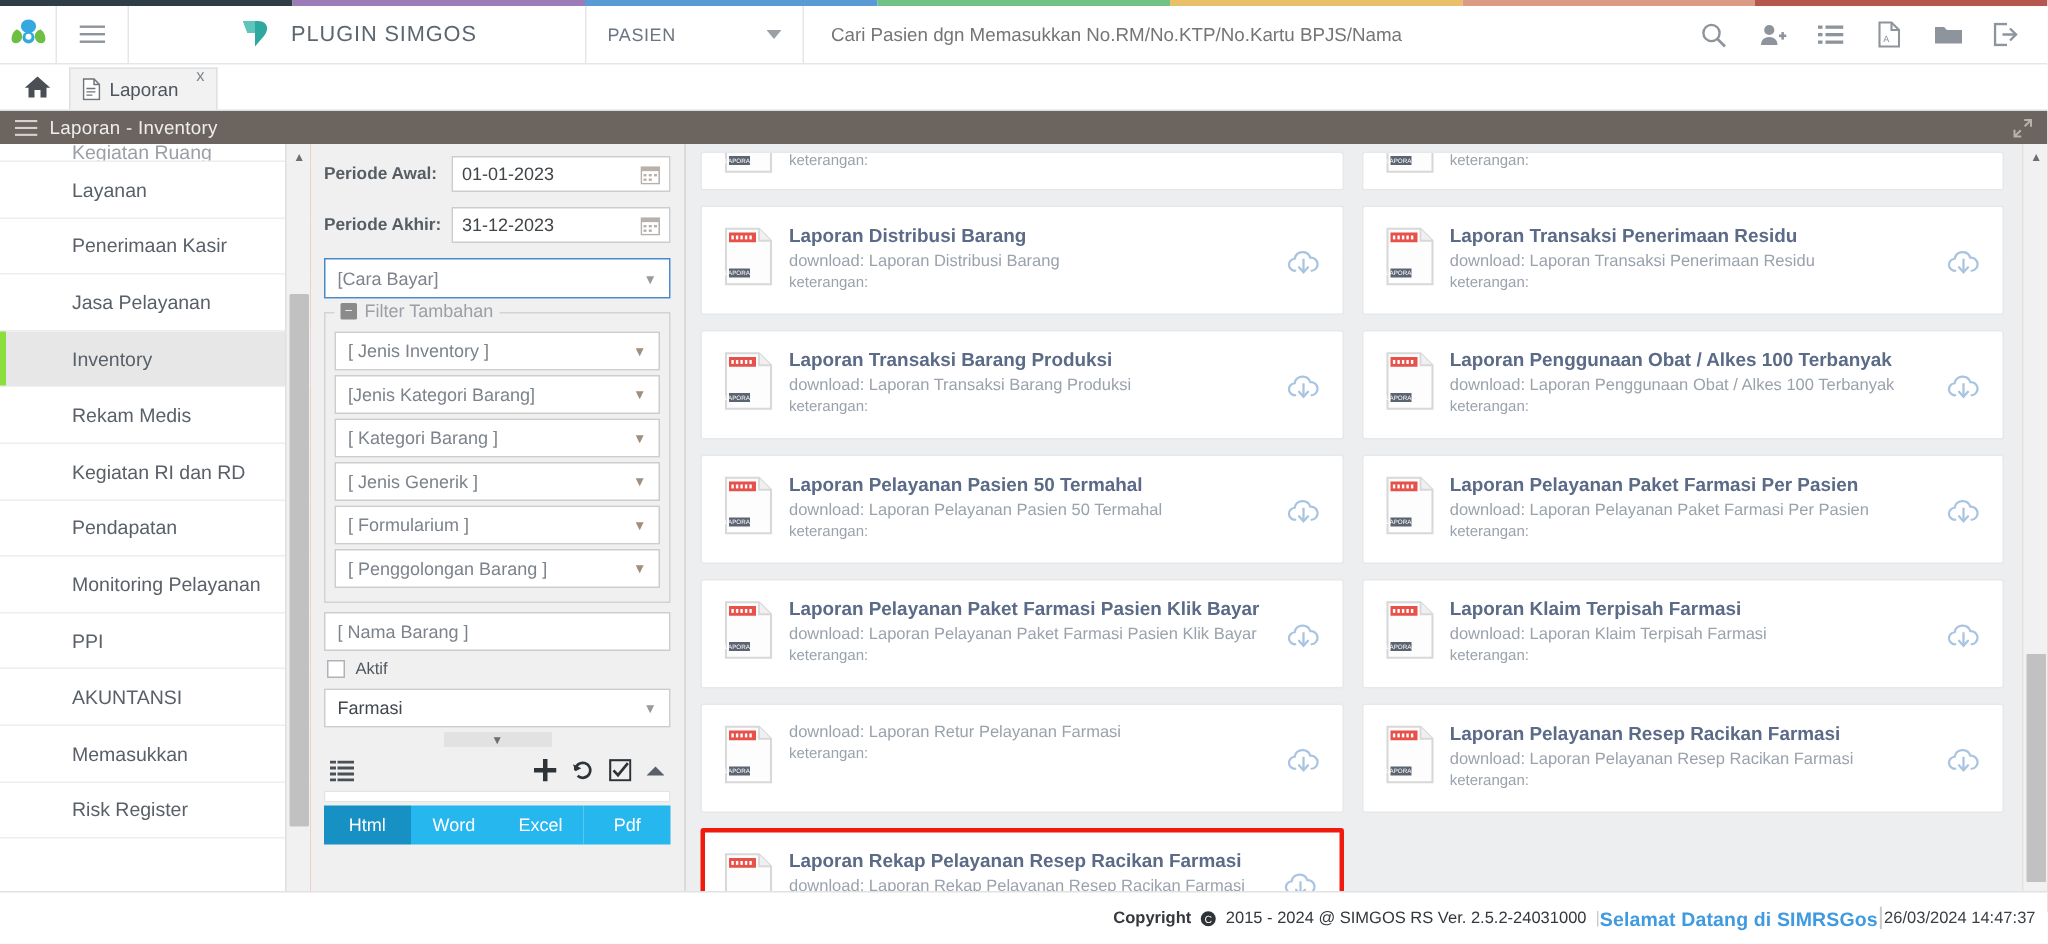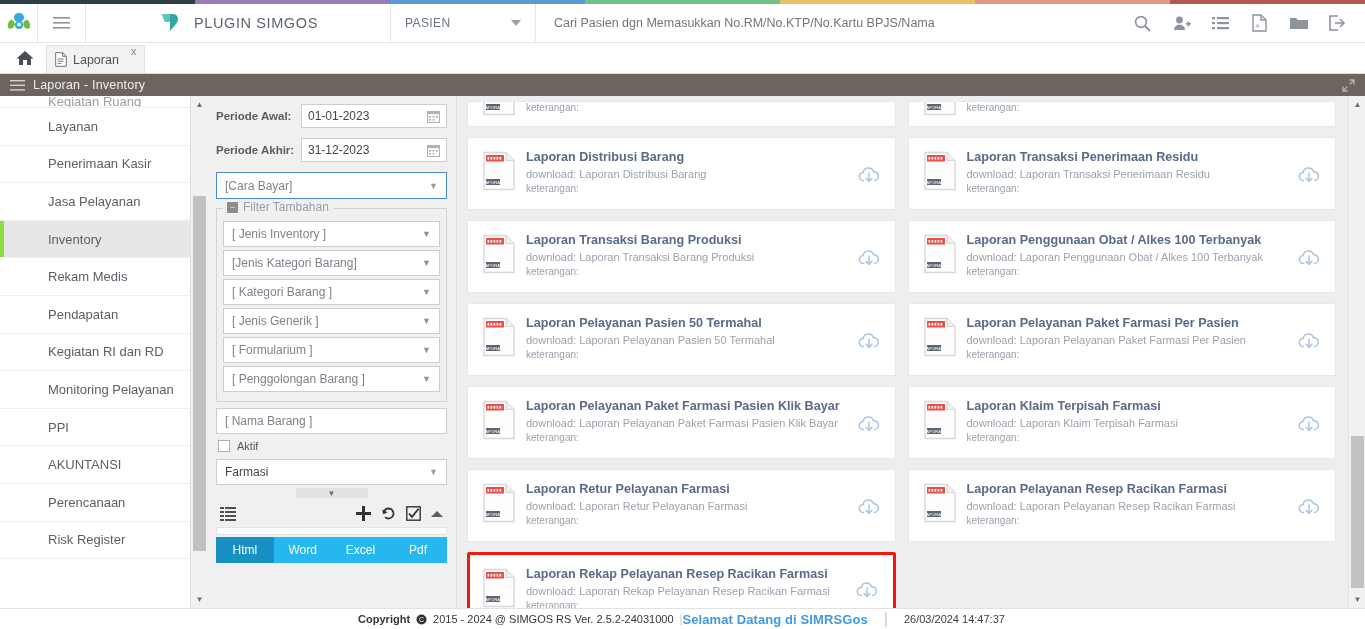--- a/index.html
+++ b/index.html
@@ -231,29 +231,29 @@
     position: absolute; right: 0; top: 0; bottom: 0; width: 17px;
     background: #f1f1f1; border-left: 1px solid #e3e3e3;
   }
   #main-thumb {
     position: absolute; left: 2px; width: 13px; bottom: 20px; height: 152px;
     background: #c1c1c1; cursor: pointer;
   }
 
   
   #footer {
-    position: absolute; left: 0; right: 0; bottom: 0; height: 21px;
+    position: absolute; left: 0; right: 0; bottom: 0; height: 35px;
     background: #ffffff; border-top: 1px solid #e2e2e2;
-    display: flex; align-items: center; justify-content: center;
+    display: flex; align-items: center; justify-content: flex-end;
     padding: 0 8px 0 6px;
   }
   #footer-left { display: flex; align-items: center; gap: 6px; font-size: 11px; color: #33383d; }
   #footer-left b { font-weight: bold; }
   #footer-divider { color: #c9c9c9; }
-  #footer-right { display: flex; align-items: center; gap: 16px; }
+  #footer-right { display: flex; align-items: center; gap: 0; }
   #welcome-text { font-size: 13px; font-weight: bold; color: #3f9ae0; letter-spacing: .1px; }
   #footer-time { font-size: 11px; color: #3a3f44; }
 </style>
 </head>
 <body>
 
 <div id="color-strip">
     <span style="background: rgb(47, 61, 68);"></span>
     <span style="background: rgb(155, 124, 184);"></span>
     <span style="background: rgb(91, 155, 213);"></span>
@@ -401,36 +401,36 @@
         <div class="side-item">
           <span>Jasa Pelayanan</span>
         </div>
         <div class="side-item active">
           <span>Inventory</span>
         </div>
         <div class="side-item">
           <span>Rekam Medis</span>
         </div>
         <div class="side-item">
+          <span>Kegiatan RI dan RD</span>
+        </div>
+        <div class="side-item">
           <span>Pendapatan</span>
         </div>
         <div class="side-item">
-          <span>Kegiatan RI dan RD</span>
-        </div>
-        <div class="side-item">
           <span>Monitoring Pelayanan</span>
         </div>
         <div class="side-item">
           <span>PPI</span>
         </div>
         <div class="side-item">
           <span>AKUNTANSI</span>
         </div>
         <div class="side-item">
-          <span>Perencanaan</span>
+          <span>Memasukkan</span>
         </div>
         <div class="side-item">
           <span>Risk Register</span>
         </div>
       </div>
     <div id="sidebar-scroll">
       <div class="sb-arrow up">▲</div>
       <div id="sidebar-thumb"></div>
       <div class="sb-arrow down">▼</div>
     </div>
@@ -882,21 +882,20 @@
                   <rect x="5.6" y="6" width="1.6" height="2.6"></rect>
                   <rect x="8.6" y="6" width="1.6" height="2.6"></rect>
                   <rect x="11.6" y="6" width="1.6" height="2.6"></rect>
                   <rect x="14.6" y="6" width="1.6" height="2.6"></rect>
                   <rect x="17.6" y="6" width="1.6" height="2.6"></rect>
                 </g>
       <rect x="4" y="28" width="14" height="6" fill="#5c6472"></rect>
       <text x="11" y="32.6" font-size="4.2" fill="#ffffff" text-anchor="middle" font-family="Liberation Sans">LAPORAN</text>
     </svg></div>
             <div class="card-body">
-              <div class="card-title">Laporan Retur Pelayanan Farmasi</div>
               <div class="card-download">download: Laporan Retur Pelayanan Farmasi</div>
               <div class="card-note">keterangan:</div>
             </div>
             <div class="card-dl-btn">
               <svg width="22" height="20" viewBox="0 0 22 20">
       <path d="M5.5 15.5a4 4 0 0 1-.4-8 5.4 5.4 0 0 1 10.4-.8 3.8 3.8 0 0 1 .9 8.8" fill="none" stroke="#a9c4e0" stroke-width="1.5" stroke-linecap="round"></path>
       <line x1="11" y1="7.5" x2="11" y2="16" stroke="#a9c4e0" stroke-width="1.5"></line>
       <path d="M8 13.2 L11 16.5 L14 13.2" fill="none" stroke="#a9c4e0" stroke-width="1.5" stroke-linecap="round"></path>
     </svg>
             </div>

